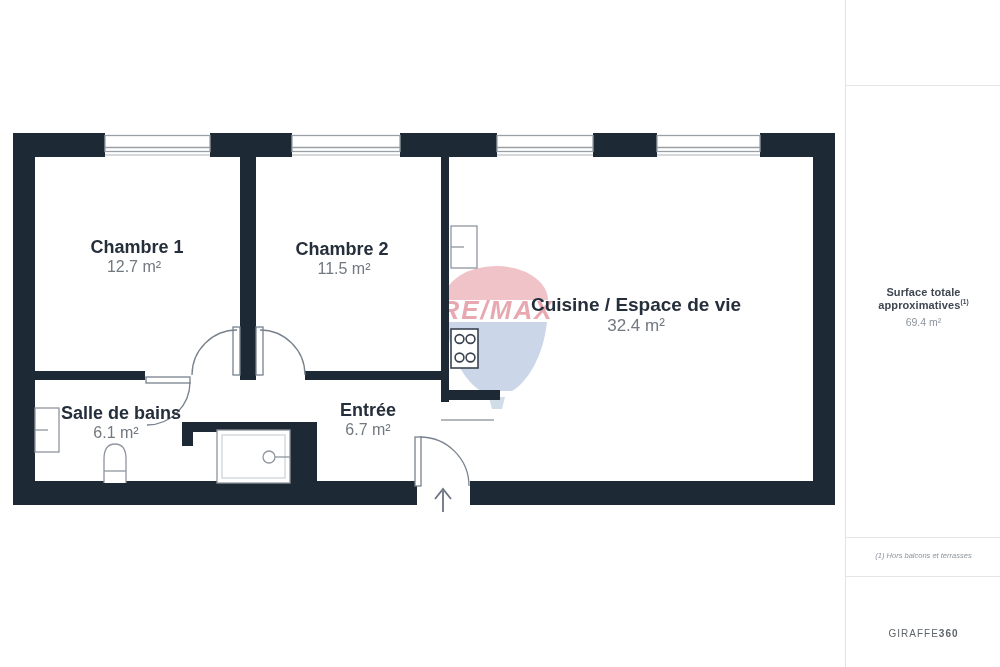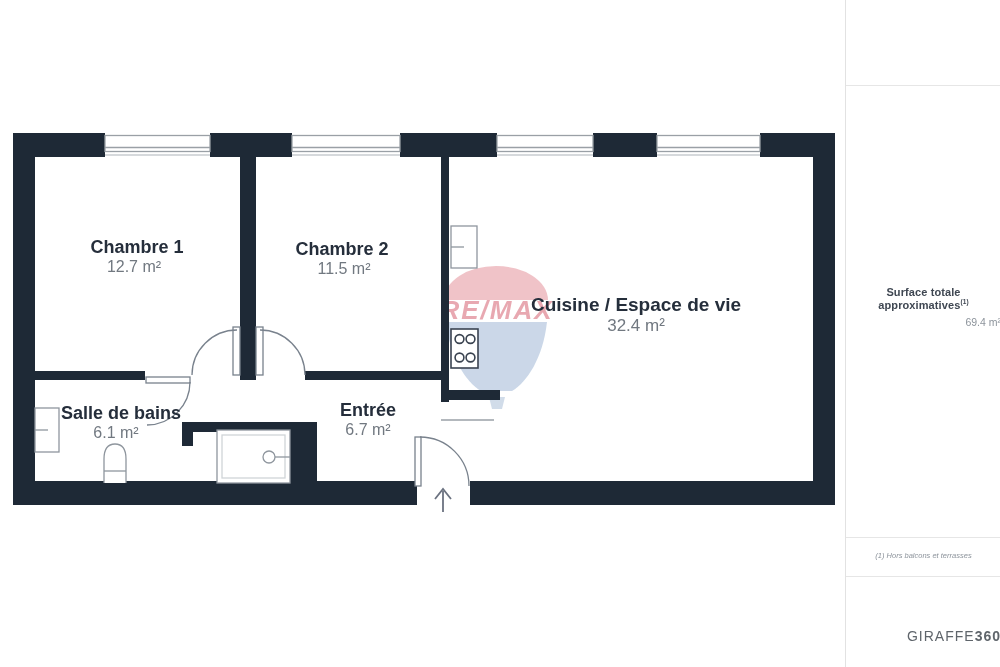--- a/index.html
+++ b/index.html
@@ -7,24 +7,24 @@
   .page{position:relative;width:1000px;height:667px;background:#fff;overflow:hidden;}
   .plan-wrap{position:absolute;left:0;top:0;width:845px;height:667px;}
   .room-name{font-weight:bold;fill:#252e3b;}
   .room-area{fill:#717880;}
   .sidebar{position:absolute;left:845px;top:0;width:155px;height:667px;border-left:1px solid #e2e2e2;background:#fff;}
   .divider{position:absolute;left:0;width:155px;height:0;border-top:1px solid #e6e6e6;}
   .logo{position:absolute;top:10px;left:0;width:155px;text-align:center;}
   .surface-block{position:absolute;top:286px;left:0;width:155px;text-align:center;}
   .surface-title{font-size:11px;font-weight:bold;color:#3f4752;letter-spacing:.1px;}
   .surface-title sup{font-size:6.5px;}
-  .surface-value{font-size:10.5px;color:#8c939b;margin-top:5px;text-align:right;}
+  .surface-value{font-size:10.5px;color:#8c939b;margin-top:5px;}
   .footnote{position:absolute;top:551px;left:0;width:155px;text-align:center;font-size:7.5px;color:#8c939b;font-style:italic;}
   .legal{position:absolute;top:589px;left:8px;width:139px;text-align:center;font-size:7.5px;line-height:10px;color:#8c939b;}
-  .credit{position:absolute;top:628px;left:0;width:155px;text-align:right;font-size:14px;color:#5f656b;letter-spacing:1px;}
+  .credit{position:absolute;top:628px;left:0;width:155px;text-align:center;font-size:10px;color:#5f656b;letter-spacing:1px;}
   .credit .num{font-weight:bold;}
 </style>
 </head>
 <body>
 
 <div class="page">
 
   <div class="plan-wrap">
     <svg width="845" height="667" viewBox="0 0 845 667" xmlns="http://www.w3.org/2000/svg">
 

